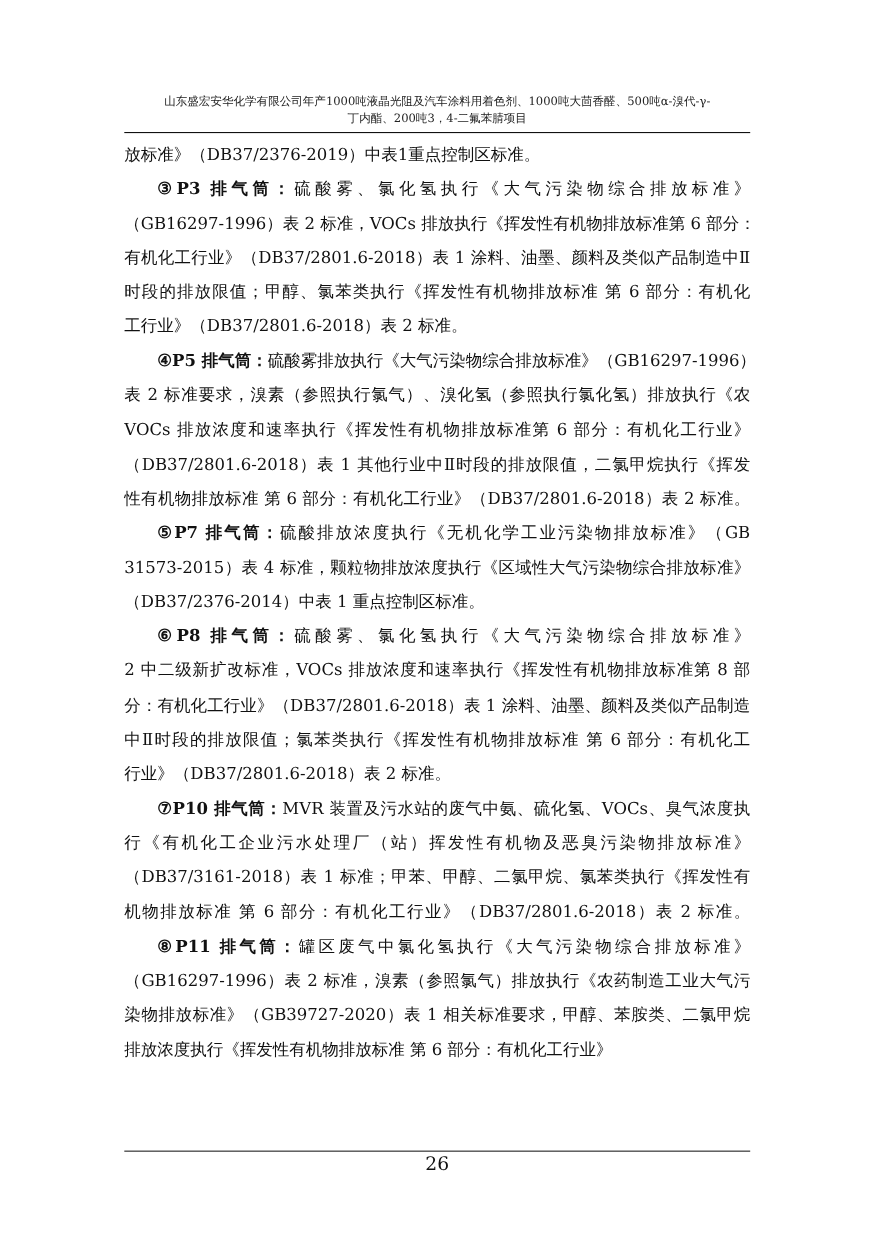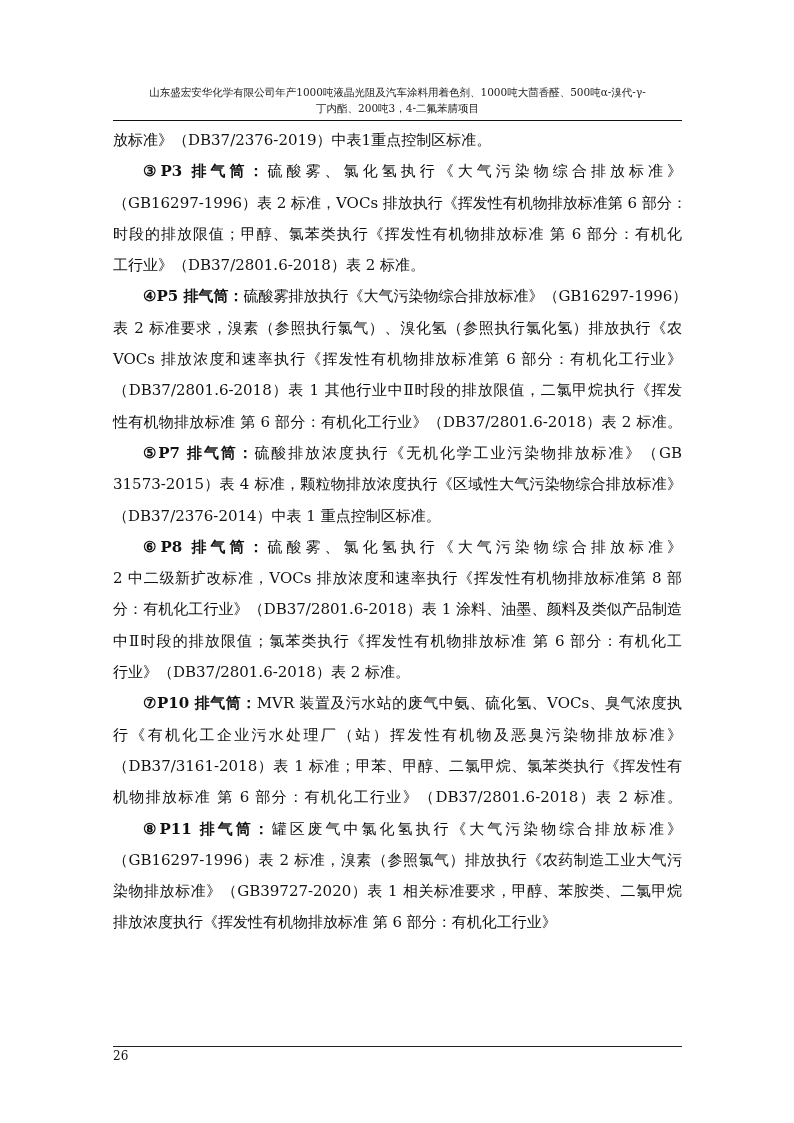--- a/index.html
+++ b/index.html
@@ -12,22 +12,22 @@
                  border-top: 1.3px solid #111; }
   .body { position: absolute; left: 113px; width: 569px; top: 101px;
           font-size: 15px; line-height: 31.3px; text-align: justify; }
   .line { display: block; white-space: nowrap; height: 31.3px; overflow: visible;
           text-align-last: justify; text-align: justify; }
   .line.last { text-align-last: left; }
   .indent { padding-left: 30px; }
   .lead { font-weight: bold; }
   .footer-rule { position: absolute; left: 113px; width: 569px; top: 1022px; height: 0;
                  border-top: 1.5px solid #222; }
-  .page-number { position: absolute; left: 113px; width: 569px; top: 1025px; text-align: left;
-                 font-size: 12px; color: #111; }
+  .page-number { position: absolute; left: 113px; width: 569px; top: 1025px; text-align: center;
+                 font-size: 17px; color: #111; }
 </style>
 </head>
 <body>
 
 <div class="page">
 
   <div class="header">
     <div>山东盛宏安华化学有限公司年产1000吨液晶光阻及汽车涂料用着色剂、1000吨大茴香醛、500吨α-溴代-γ-</div>
     <div>丁内酯、200吨3，4-二氟苯腈项目</div>
   </div>
@@ -35,20 +35,21 @@
 
   <div class="body">
 
     <div>
       <span class="line last">放标准》（DB37/2376-2019）中表1重点控制区标准。</span>
     </div>
 
     <div>
       <span class="line indent"><b class="lead">③P3 排气筒：</b><span>硫酸雾、氯化氢执行《大气污染物综合排放标准》</span></span>
       <span class="line">（GB16297-1996）表 2 标准，VOCs 排放执行《挥发性有机物排放标准第 6 部分：</span>
+      <span class="line">有机化工行业》（DB37/2801.6-2018）表 1 涂料、油墨、颜料及类似产品制造中Ⅱ</span>
       <span class="line">时段的排放限值；甲醇、氯苯类执行《挥发性有机物排放标准 第 6 部分：有机化</span>
       <span class="line last">工行业》（DB37/2801.6-2018）表 2 标准。</span>
     </div>
 
     <div>
       <span class="line indent"><b class="lead">④P5 排气筒：</b><span>硫酸雾排放执行《大气污染物综合排放标准》（GB16297-1996）</span></span>
       <span class="line">表 2 标准要求，溴素（参照执行氯气）、溴化氢（参照执行氯化氢）排放执行《农</span>
       <span class="line">VOCs 排放浓度和速率执行《挥发性有机物排放标准第 6 部分：有机化工行业》</span>
       <span class="line">（DB37/2801.6-2018）表 1 其他行业中Ⅱ时段的排放限值，二氯甲烷执行《挥发</span>
       <span class="line">性有机物排放标准 第 6 部分：有机化工行业》（DB37/2801.6-2018）表 2 标准。</span>

